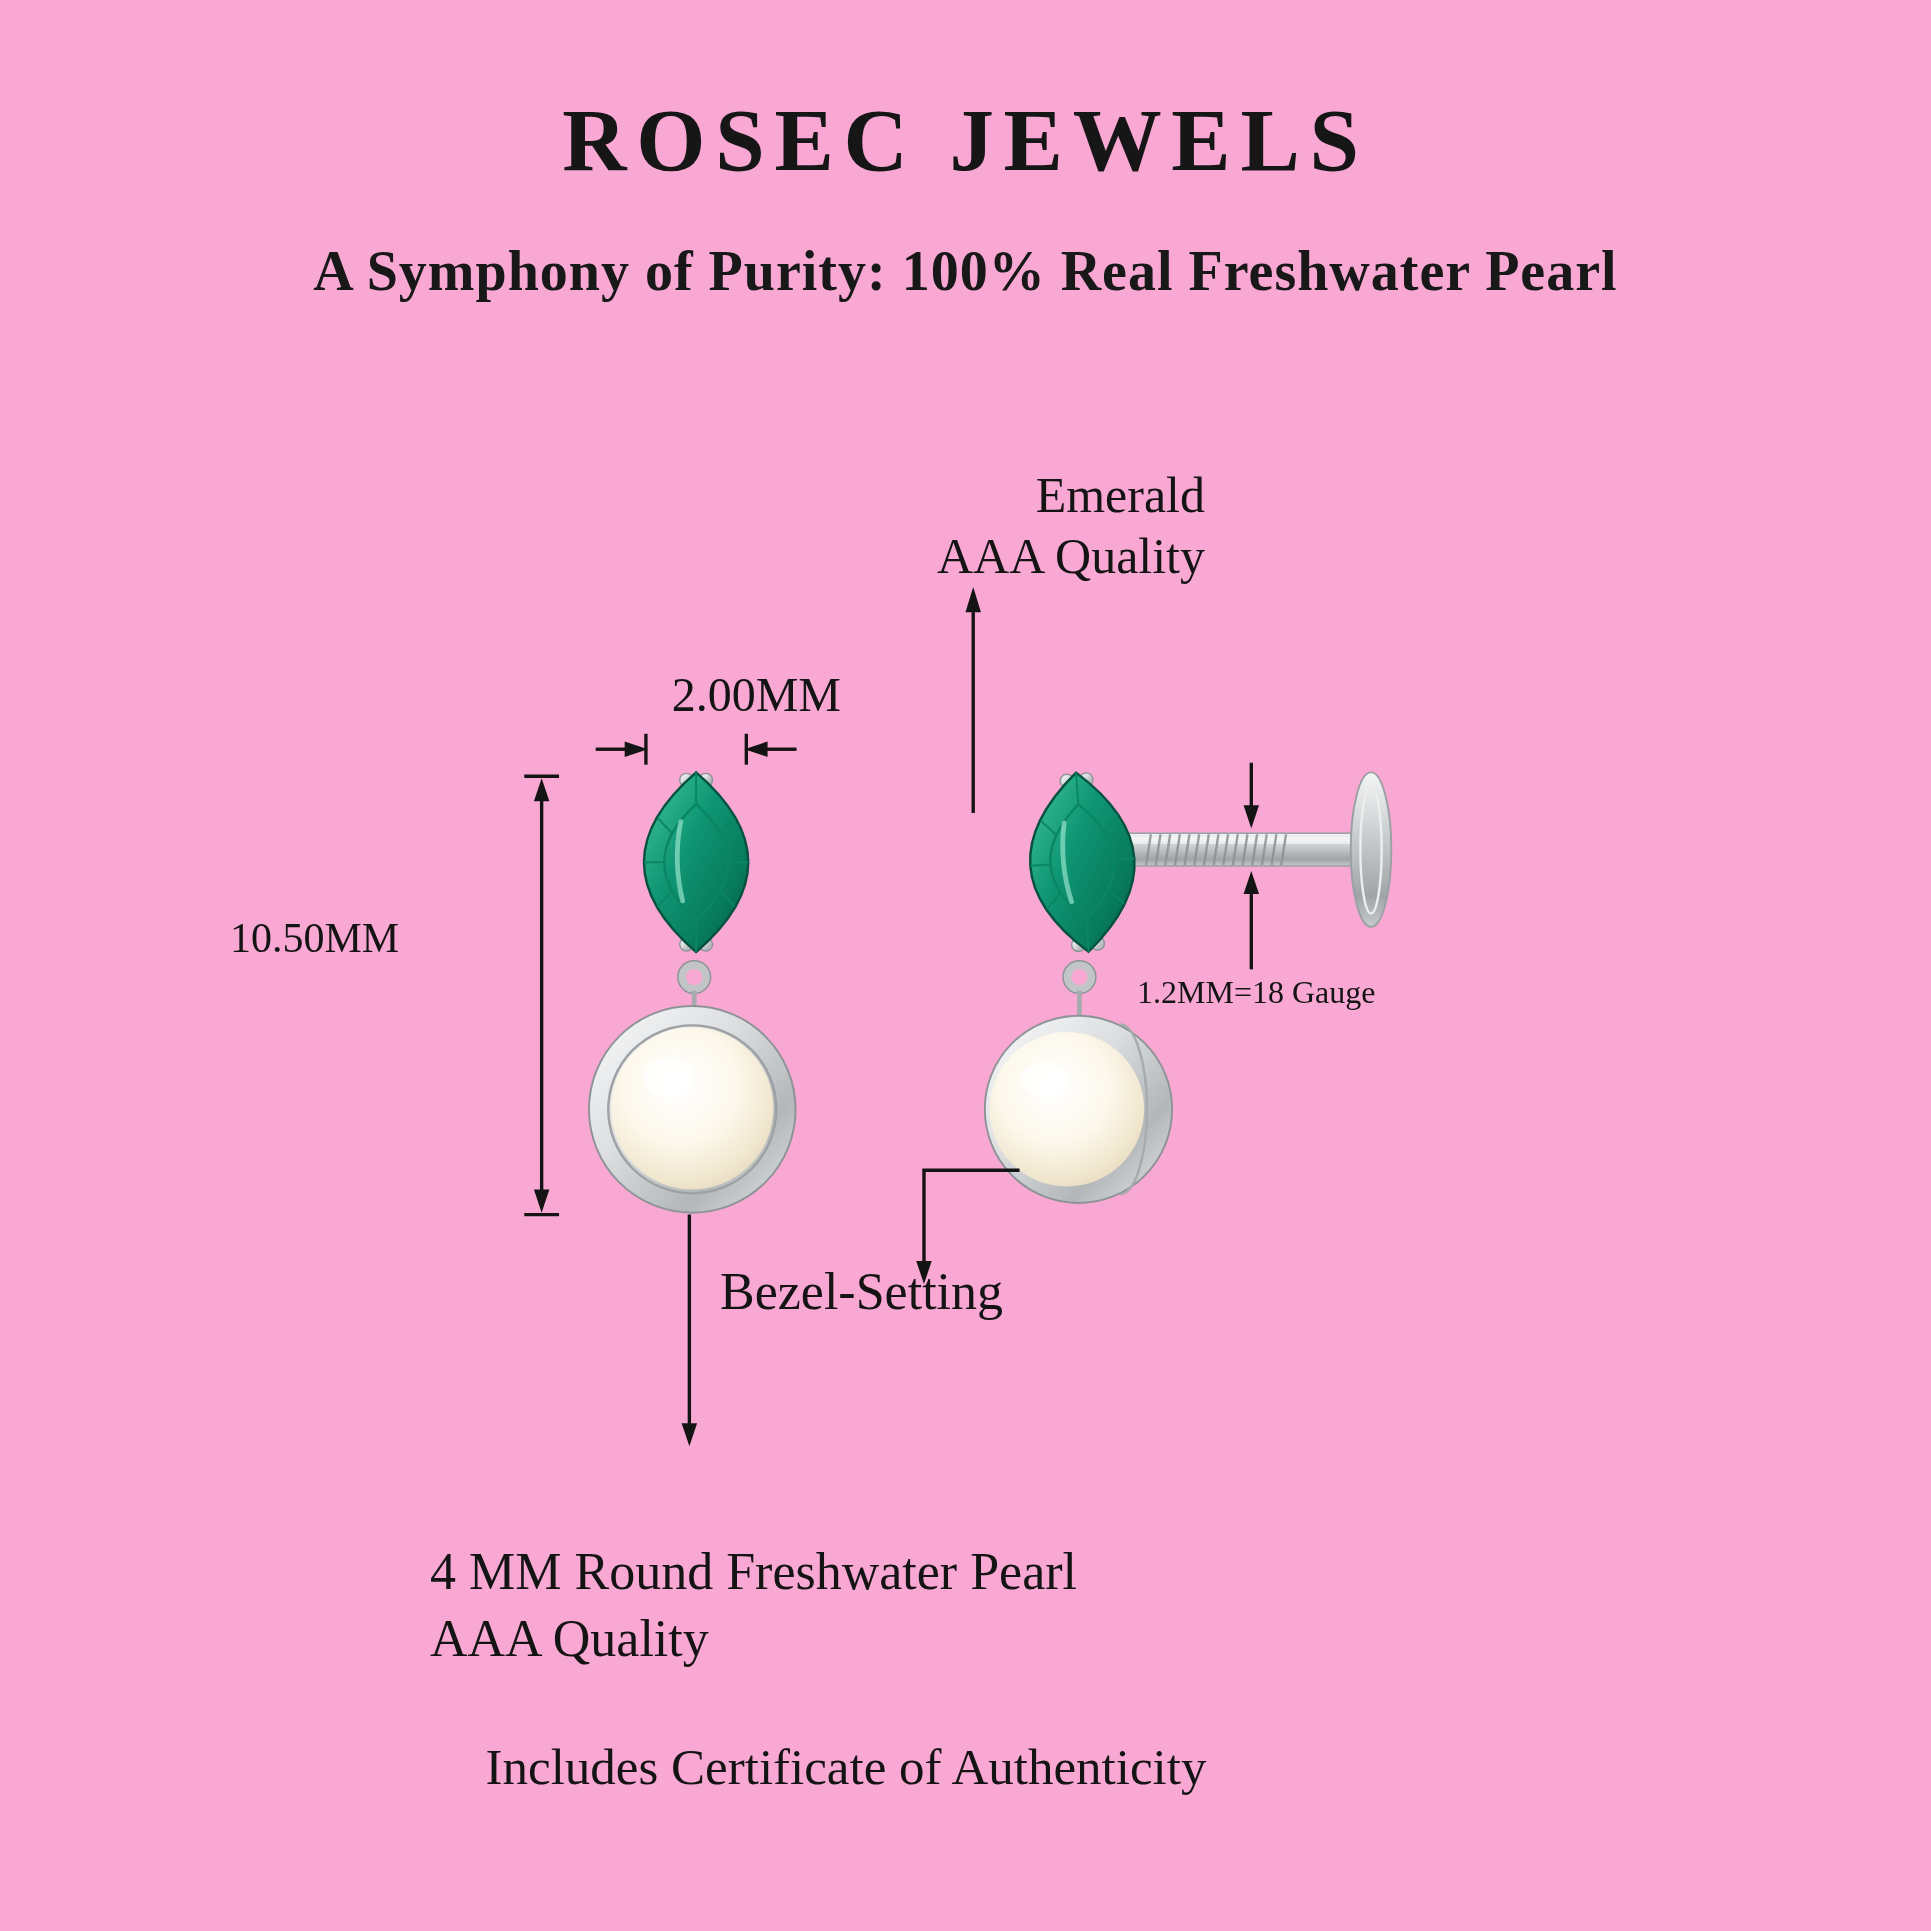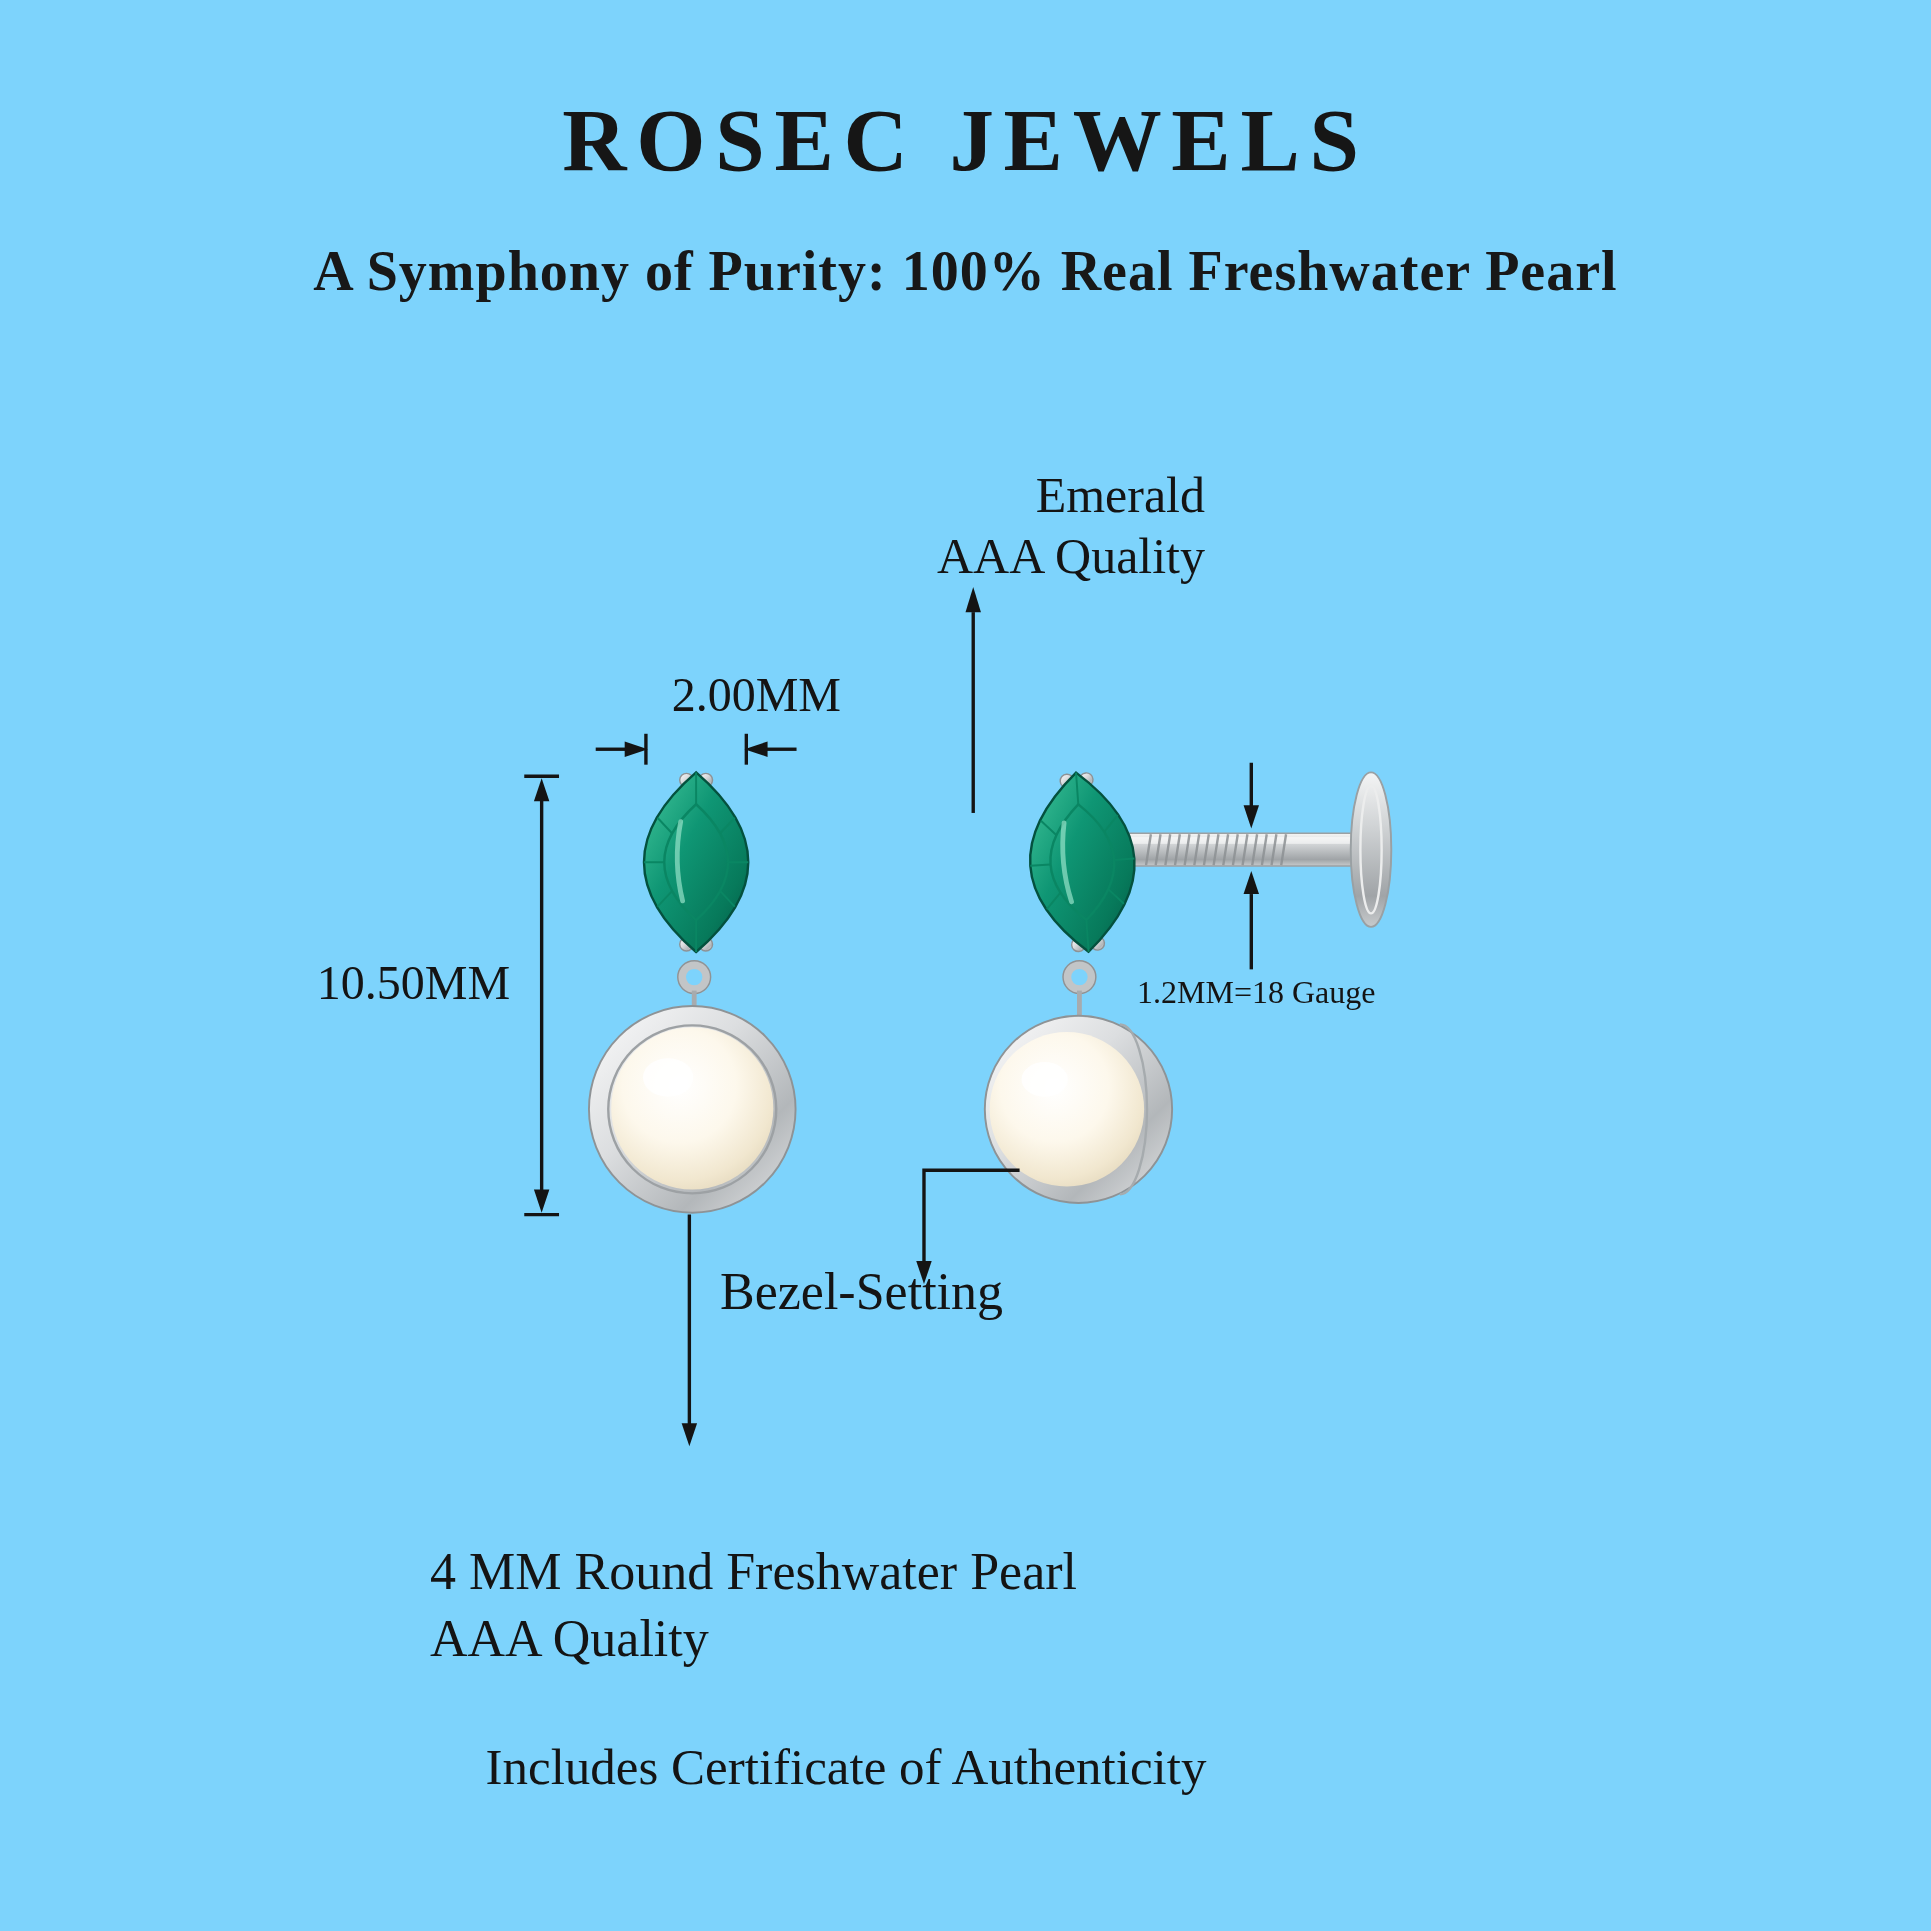--- a/index.html
+++ b/index.html
@@ -1,19 +1,19 @@
 <!DOCTYPE html>
 <html><head>
 <meta charset="utf-8">
 <style>
   html,body{margin:0;padding:0;background:#ffffff;}
   .page{
     position:relative;
     width:1931px;height:1931px;
-    background:#7dd3fc;
+    background:#f9a8d4;
     overflow:hidden;
     font-family:"Liberation Serif","DejaVu Serif",serif;
     color:#141414;
   }
   .abs{position:absolute;}
   .brand{
     left:0;top:89px;width:1931px;
     text-align:center;
     font-size:89px;font-weight:700;letter-spacing:9.7px;
     color:#161616;
@@ -22,21 +22,21 @@
     left:0;top:239px;width:1931px;
     text-align:center;
     font-size:56px;font-weight:700;letter-spacing:1px;
     color:#181818;
   }
   .callout{
     font-size:50px;line-height:1.22;color:#141414;white-space:nowrap;
   }
   .emerald-callout{left:780px;top:454px;width:425px;text-align:right;margin-top:11px;}
   .gem-width-label{left:551px;top:666px;width:290px;text-align:right;font-size:48px;}
-  .drop-height-label{left:230px;top:954px;width:367px;text-align:center;font-size:48px;}
+  .drop-height-label{left:230px;top:913px;width:367px;font-size:42px;}
   .post-gauge-label{left:1137px;top:973px;font-size:32px;}
   .bezel-label{left:720px;top:1260px;width:425px;text-align:left;font-size:52px;}
   .pearl-callout{left:430px;top:1539px;font-size:52px;line-height:1.28;text-align:left;}
   .certificate{
     left:0;top:1738px;width:1692px;text-align:center;
     font-size:51px;color:#141414;
   }
   svg.diagram{position:absolute;left:0;top:0;}
 </style>
 </head>

